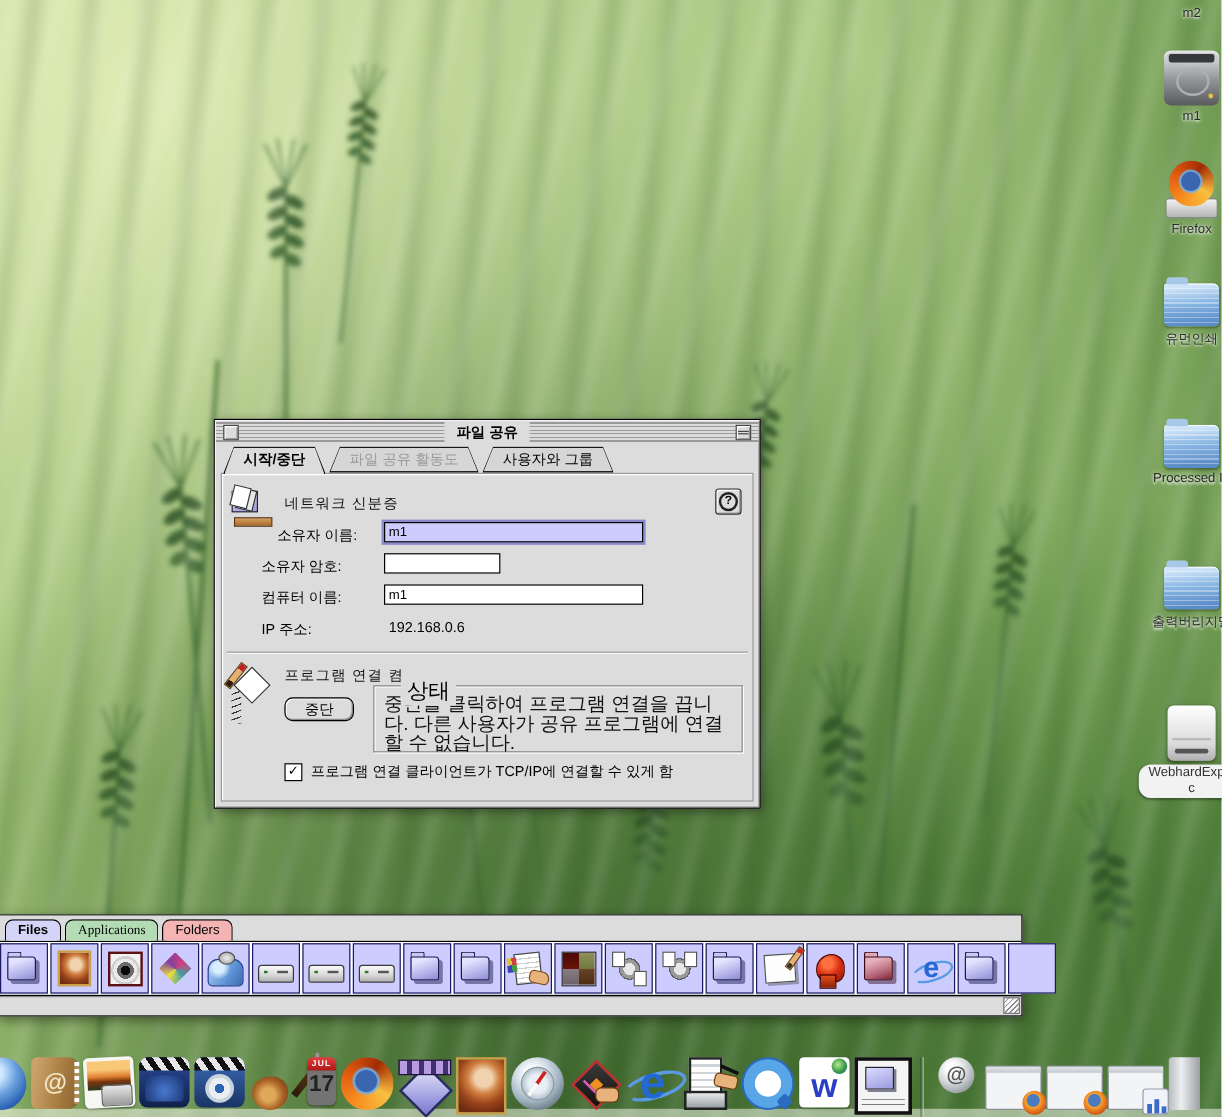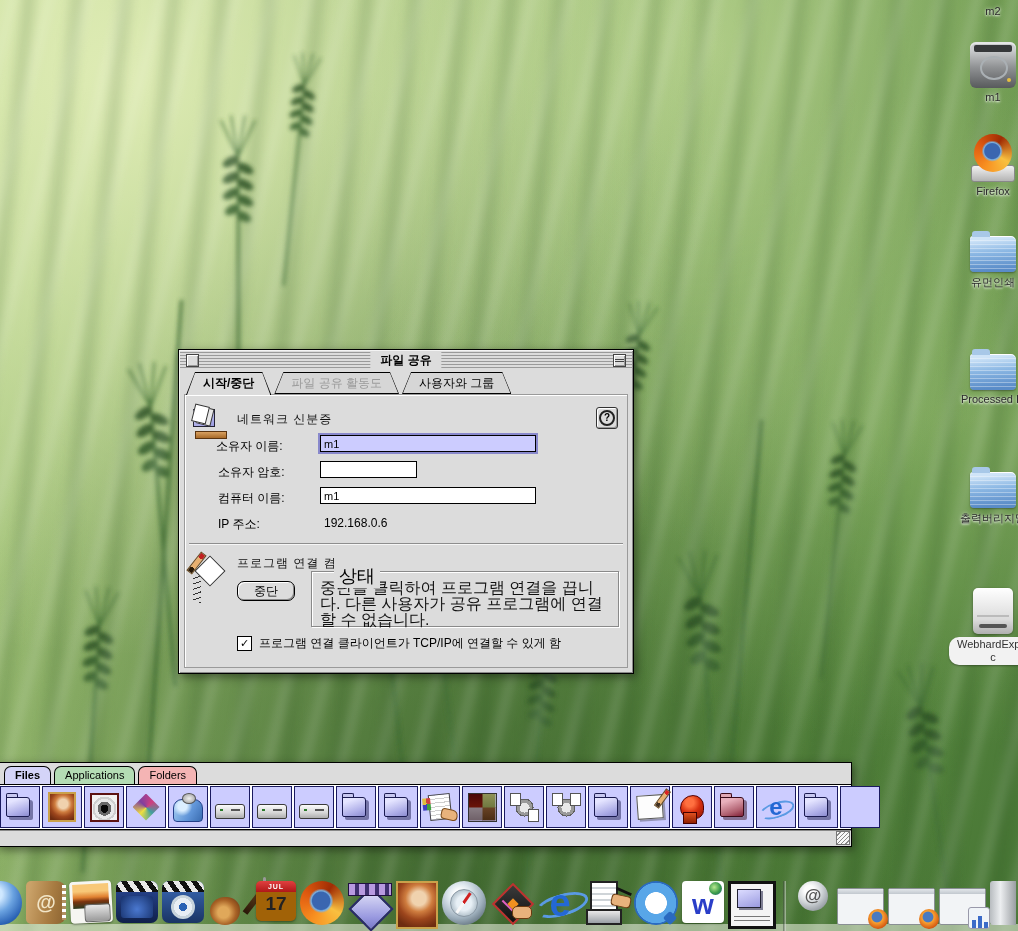--- a/index.html
+++ b/index.html
@@ -206,21 +206,21 @@
   .icon-imovie i:last-child{display:block;left:5px;top:15px;right:5px;bottom:5px;border-radius:3px;
     background:radial-gradient(circle at 50% 60%,#4a78d0,#16306a)}
   .icon-idvd{width:42px;height:42px;border-radius:7px;background:linear-gradient(#3a6ab8,#1a3464)}
   .icon-idvd i:last-child{display:block;left:9px;top:14px;width:24px;height:24px;border-radius:50%;
     background:radial-gradient(circle,#2a62b4 0 4px,#e8eef4 4px 9px,#c8d4dc 9px 12px)}
   .icon-garageband{width:44px;height:44px}
   .icon-garageband i:first-child{display:block;left:2px;bottom:0;width:30px;height:28px;border-radius:50% 45% 50% 50%;
     background:radial-gradient(circle at 45% 55%,#e0a85a 0 25%,#a86226 55%,#5c2c0e)}
   .icon-garageband i:last-child{display:block;right:4px;top:0;width:6px;height:32px;transform:rotate(38deg);
     transform-origin:bottom;background:linear-gradient(#6a4420,#2a1808)}
-  .icon-ical{width:40px;height:40px;background:#a16207;border-radius:5px;box-shadow:0 1px 2px rgba(0,0,0,.35)}
+  .icon-ical{width:24px;height:40px;background:#737373;border-radius:5px;box-shadow:0 1px 2px rgba(0,0,0,.35)}
   .icon-ical .cal-month{position:absolute;left:0;right:0;top:0;height:11px;border-radius:5px 5px 0 0;
     background:linear-gradient(#e04040,#b01818);color:#fff;font-weight:bold;font-size:7px;line-height:11px;
     text-align:center;letter-spacing:1px}
   .icon-ical .cal-day{position:absolute;left:0;right:0;top:12px;text-align:center;font-weight:bold;font-size:19px;color:#222}
   .icon-ical i:first-child{display:block;top:-4px;left:7px;width:3px;height:8px;background:#999;border-radius:2px}
   .icon-ical i:last-child{display:block;top:-4px;right:7px;width:3px;height:8px;background:#999;border-radius:2px}
   .icon-firefox{width:44px;height:44px;border-radius:50%;
     background:radial-gradient(circle at 48% 45%,#3a66b0 0 26%,#7ab0e0 30%,transparent 37%),
     conic-gradient(from 210deg,#f89020,#e05a10,#a02c04,#f8c040,#f89020)}
   .icon-diamond-filmstrip{width:44px;height:44px}
@@ -393,21 +393,21 @@
       </div>
     </div>
   <div class="pane">
     <div class="help-btn">
         <span>?</span>
       </div>
 
     <div class="net-icon"><i></i><i></i></div>
     <div class="sec-head" style="left:52px;top:16px">네트워크 신분증</div>
 
-    <div class="frow" style="left:31px;top:43px">소유자 이름:</div>
+    <div class="frow" style="left:46px;top:43px">소유자 이름:</div>
     <input class="tfield sel" style="left: 135px; top: 40px; width: 216px;" value="m1">
     <div class="frow" style="left:33px;top:69px">소유자 암호:</div>
     <input class="tfield" style="left: 135px; top: 66px; width: 97px;" value="">
     <div class="frow" style="left:33px;top:95px">컴퓨터 이름:</div>
     <input class="tfield" style="left: 135px; top: 92px; width: 216px;" value="m1">
     <div class="frow" style="left:33px;top:121px">IP 주소:</div>
     <div class="frow" style="left:139px;top:121px">192.168.0.6</div>
 
     <div class="divider"></div>
 
@@ -424,21 +424,21 @@
     <div class="cbrow">
       <span class="cb checked" id="tcpip-cb"></span>
       <span>프로그램 연결 클라이언트가 TCP/IP에 연결할 수 있게 함</span>
     </div>
   </div>
 </div>
 
 <div class="launcher mac-window">
   <div class="l-tabs" id="launcher-tabs">
       <div class="l-tab active" style="background: rgb(212, 212, 248);">Files</div>
-      <div class="l-tab" style="background: rgb(180, 220, 180);">Applications</div>
+      <div class="l-tab" style="background: rgb(180, 220, 180); font-family: Liberation Serif, serif;">Applications</div>
       <div class="l-tab" style="background: rgb(244, 180, 180);">Folders</div>
     </div>
   <div class="l-row" id="launcher-buttons">
       <div class="launcher-btn">
         <div class="licon icon-folder-classic"></div>
       </div>
       <div class="launcher-btn">
         <div class="licon icon-venus-painting"></div>
       </div>
       <div class="launcher-btn">

